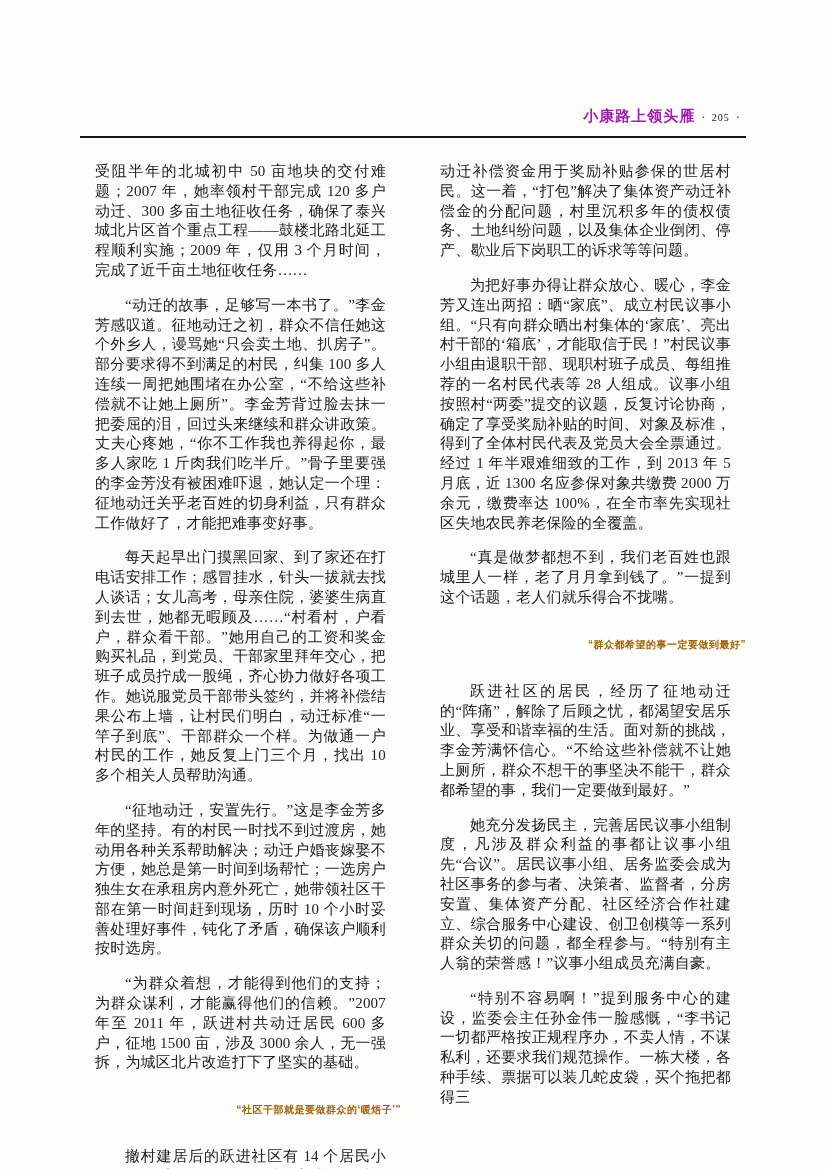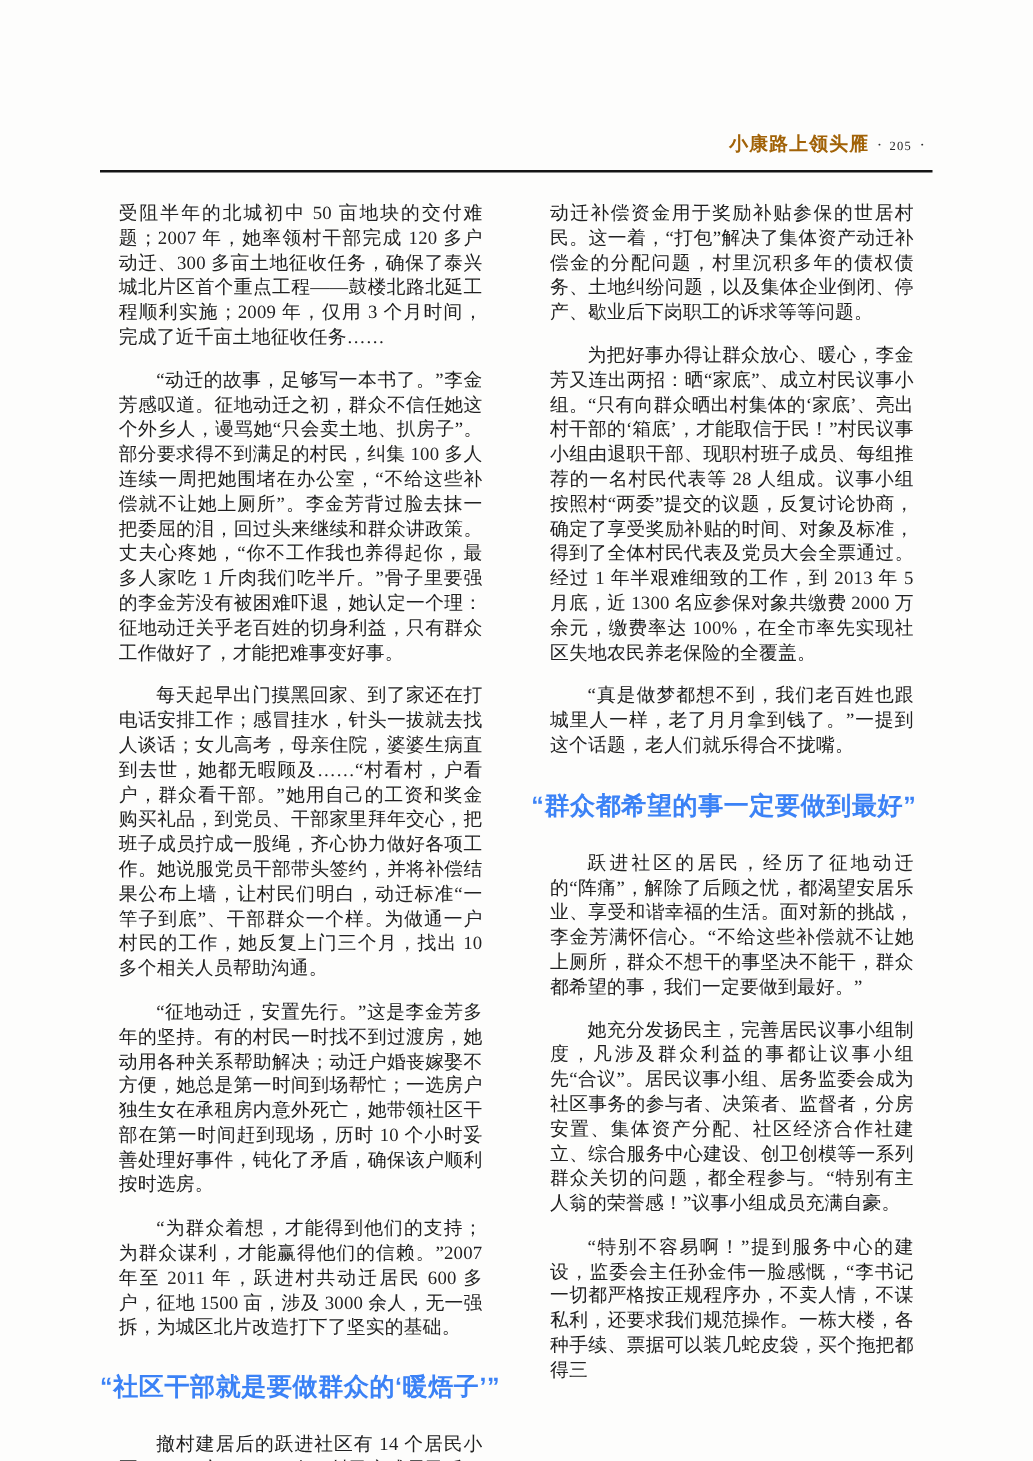--- a/index.html
+++ b/index.html
@@ -23,21 +23,21 @@
     width: 666px;
     text-align: right;
     font-size: 15px;
     line-height: 22px;
     white-space: nowrap;
   }
   .running-title {
     font-family: "Liberation Sans", "DejaVu Sans", sans-serif;
     font-weight: bold;
     letter-spacing: 1px;
-    color: #a16207;
+    color: #a21caf;
   }
   .hdot {
     display: inline-block;
     margin: 0 6px;
     font-size: 13px;
     color: #2a2a2a;
   }
   .page-number {
     font-size: 10px;
     letter-spacing: 1px;
@@ -71,24 +71,24 @@
     letter-spacing: 0.2px;
     color: #212121;
   }
   .col p.indent {
     text-indent: 2em;
   }
   .sec-heading {
     margin: 27px 0;
     font-family: "Liberation Sans", "DejaVu Sans", sans-serif;
     font-weight: bold;
-    font-size: 20px;
+    font-size: 10px;
     line-height: 20px;
-    text-align: left;
-    color: #3b82f6;
+    text-align: right;
+    color: #a16207;
     letter-spacing: 0.5px;
   }
 </style>
 </head>
 <body>
 
 <div class="page">
 
   <div class="header">
     <span class="running-title">小康路上领头雁</span><span class="hdot">·</span><span class="page-number">205</span><span class="hdot">·</span>

